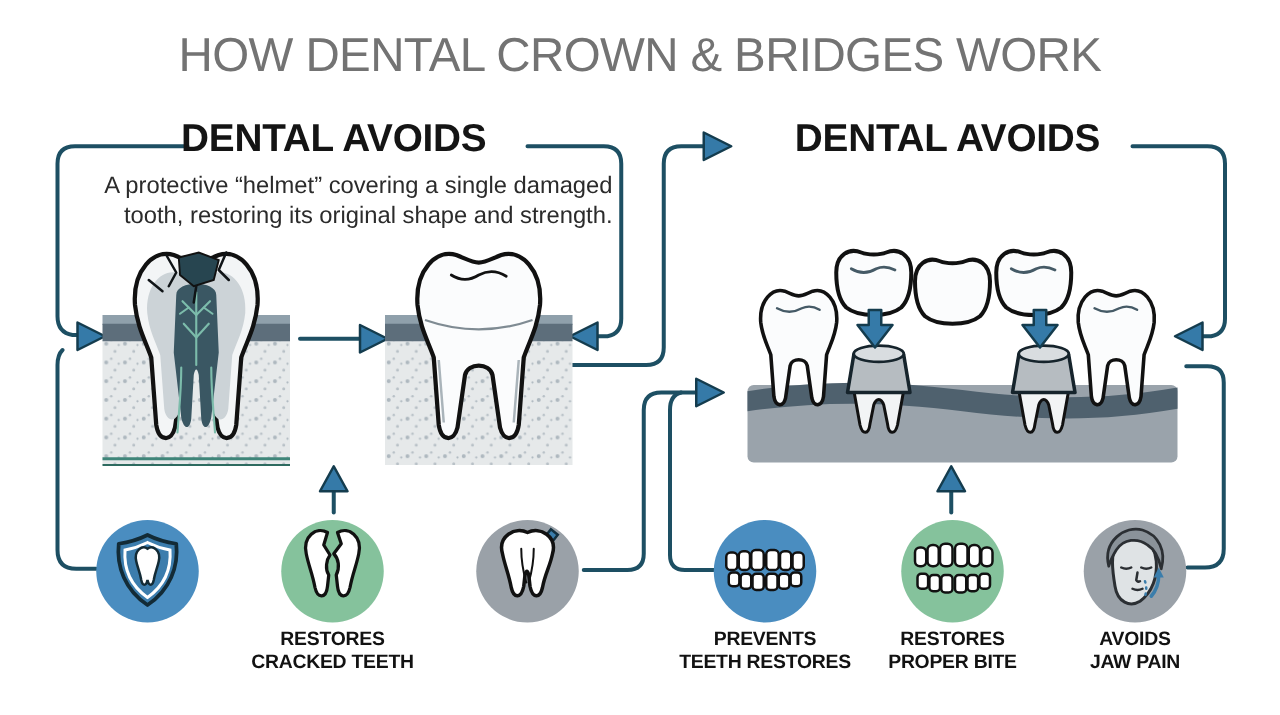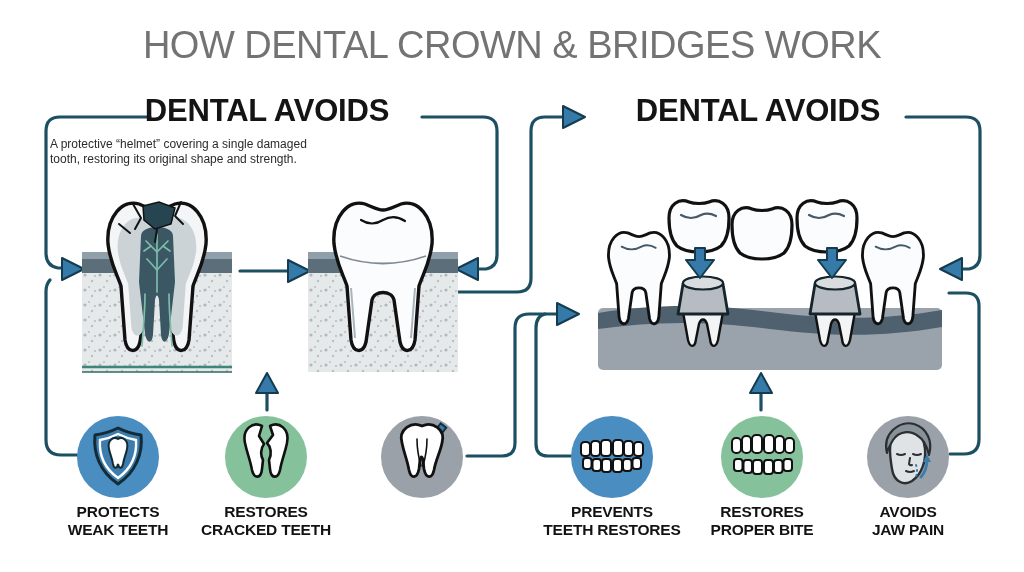--- a/index.html
+++ b/index.html
@@ -3,21 +3,21 @@
 <meta charset="utf-8">
 <style>
   html,body{margin:0;padding:0;background:#fff;}
   .canvas{position:relative;width:1024px;height:572px;background:#ffffff;overflow:hidden;
           font-family:"Liberation Sans","DejaVu Sans",sans-serif;}
   .abs{position:absolute;}
   .title{top:24px;left:0;width:1024px;text-align:center;font-size:38px;font-weight:400;
          letter-spacing:-0.5px;color:#737373;}
   .sec-heading{top:93px;width:360px;text-align:center;font-size:31px;font-weight:700;
                letter-spacing:-0.2px;color:#141414;}
-  .sec-desc{top:137px;width:440px;text-align:left;font-size:12px;line-height:1.25;
+  .sec-desc{top:137px;width:440px;text-align:right;font-size:19px;line-height:1.25;
             color:#2b2b2b;white-space:pre-line;}
   .benefit-label{top:503px;width:170px;text-align:center;font-size:15.5px;font-weight:700;
                  line-height:1.15;color:#121212;white-space:pre-line;letter-spacing:-0.2px;}
   svg{display:block;}
 </style>
 </head>
 <body>
 
 <div class="canvas">
 
@@ -271,22 +271,20 @@
   </svg>
 
   <div class="abs title">HOW DENTAL CROWN &amp; BRIDGES WORK</div>
 
   <div class="abs sec-heading" style="left:87px;">DENTAL AVOIDS</div>
   <div class="abs sec-heading" style="left:578px;">DENTAL AVOIDS</div>
 
   <div class="abs sec-desc" style="left:50px;">A protective “helmet” covering a single damaged
 tooth, restoring its original shape and strength.</div>
 
-  <div class="abs benefit-label" style="left:33px;">PROTECTS
-WEAK TEETH</div>
   <div class="abs benefit-label" style="left:181px;">RESTORES
 CRACKED TEETH</div>
   <div class="abs benefit-label" style="left:527px;">PREVENTS
 TEETH RESTORES</div>
   <div class="abs benefit-label" style="left:677px;">RESTORES
 PROPER BITE</div>
   <div class="abs benefit-label" style="left:823px;">AVOIDS
 JAW PAIN</div>
 
 </div>

